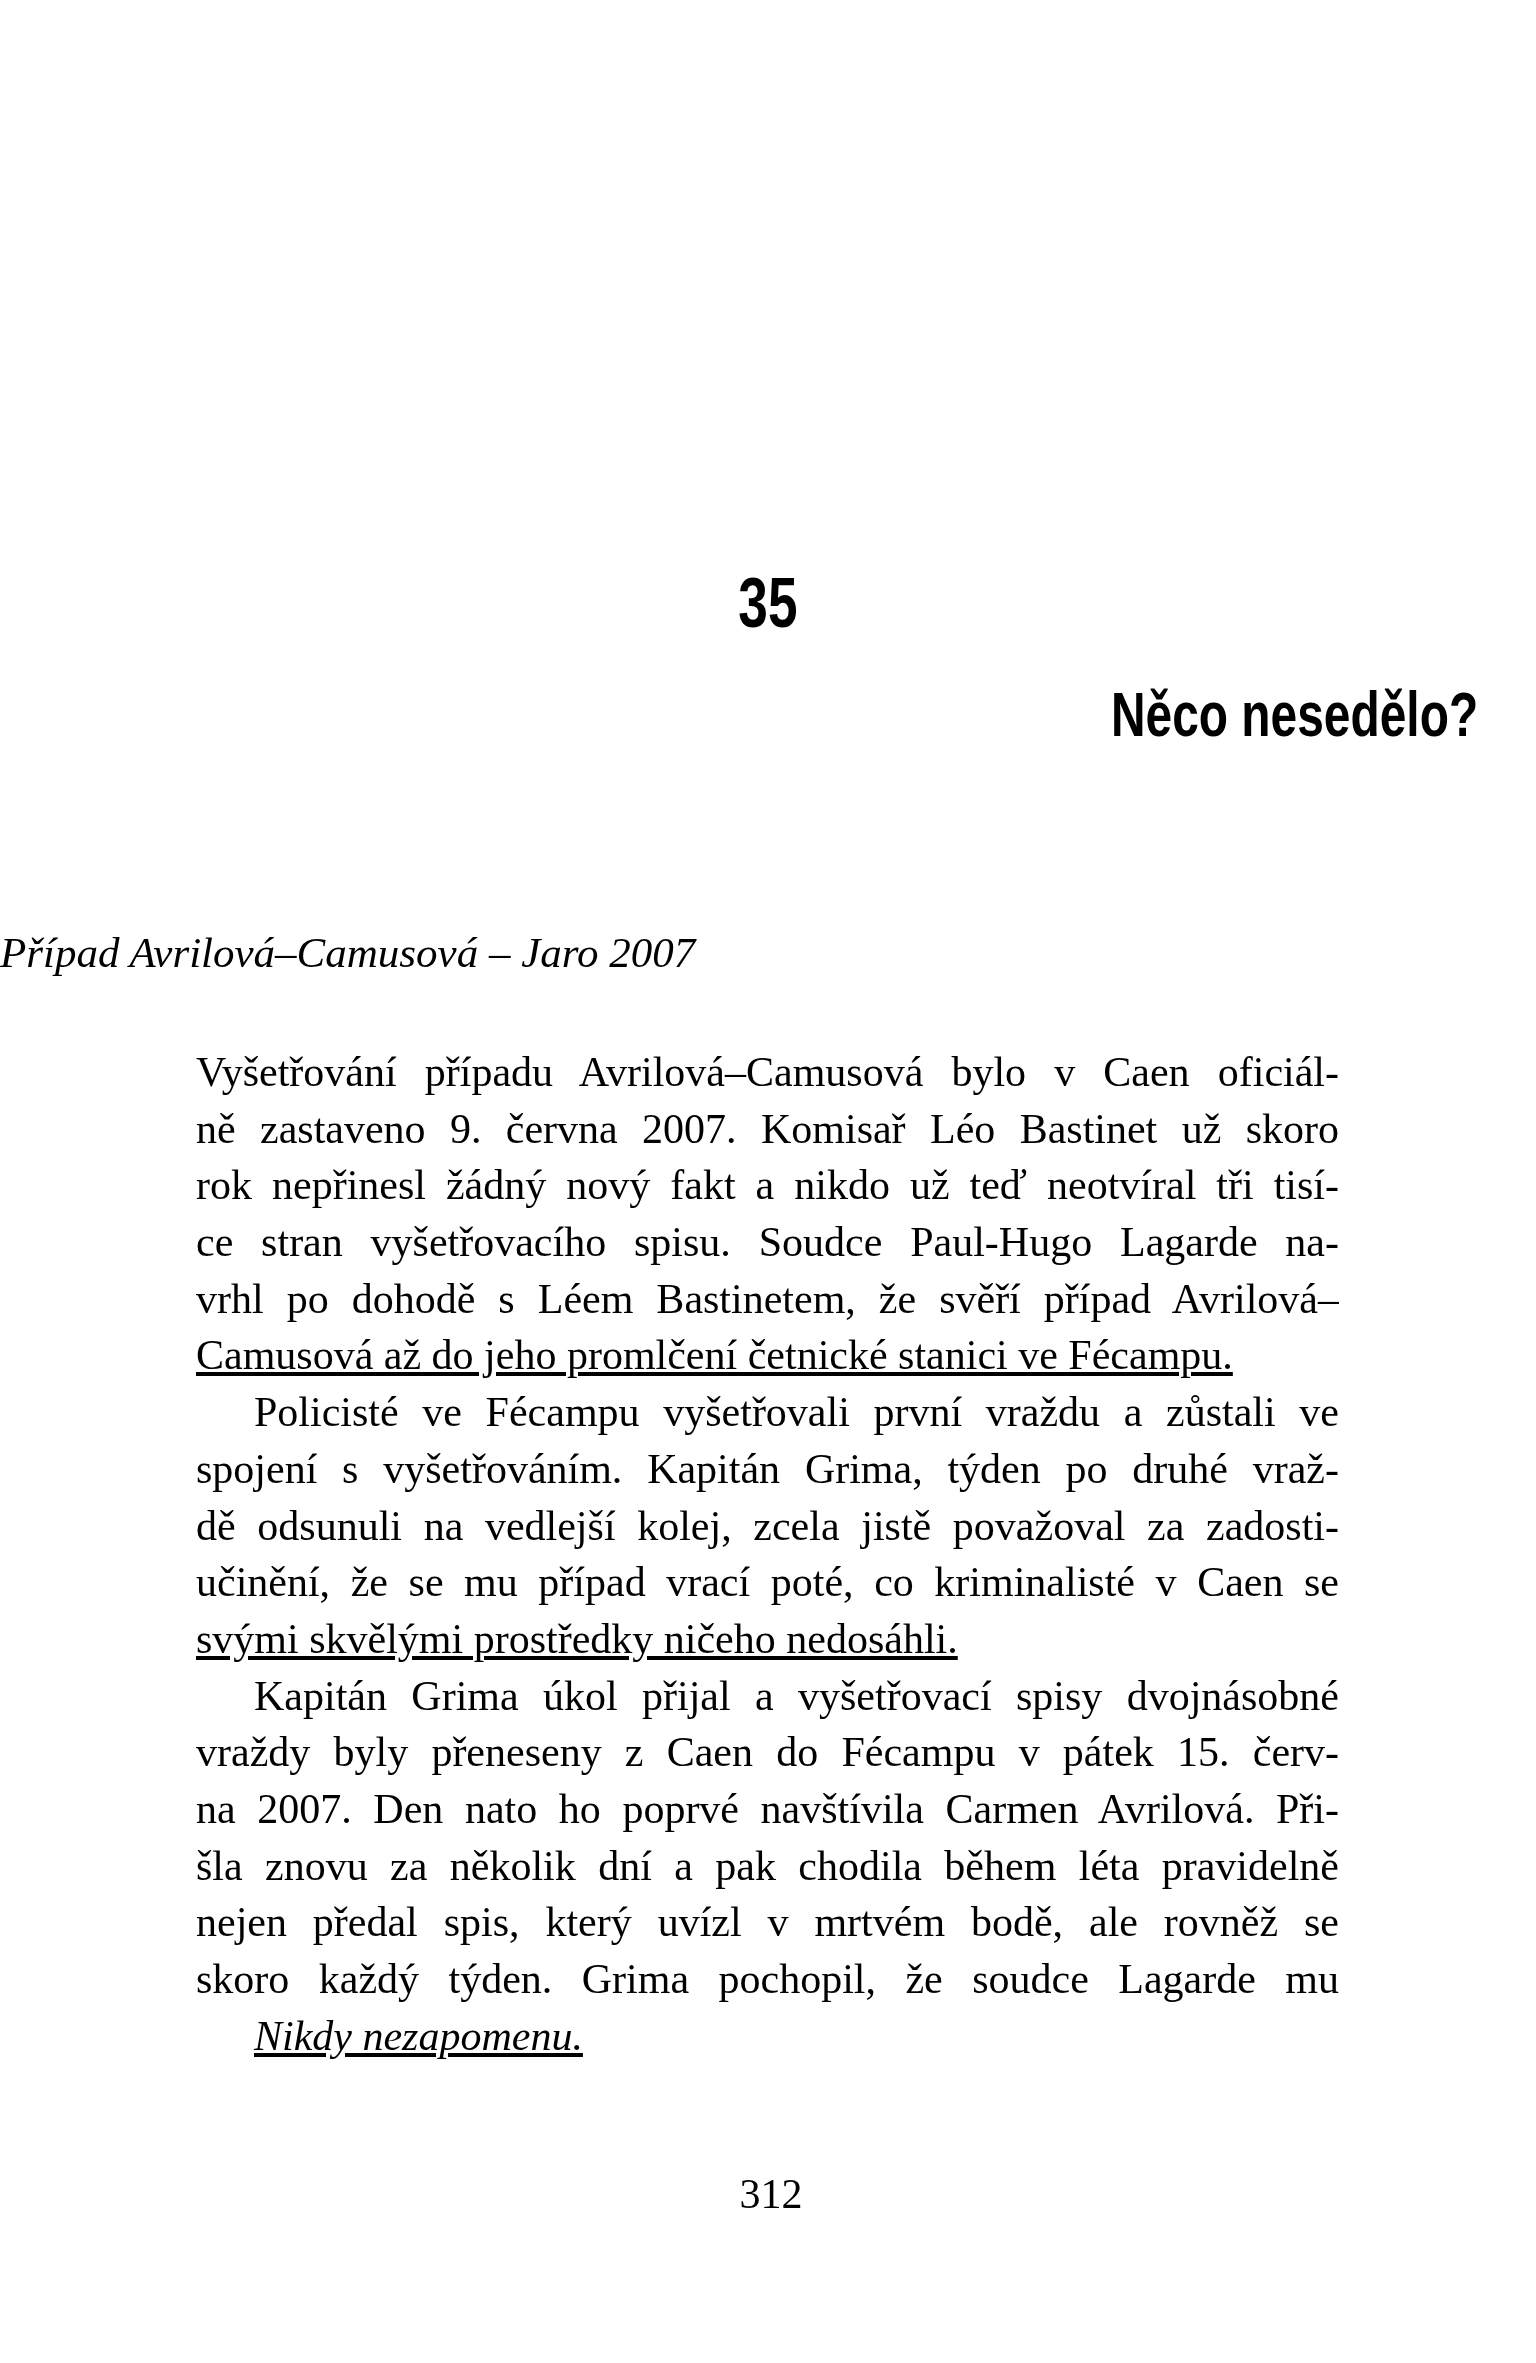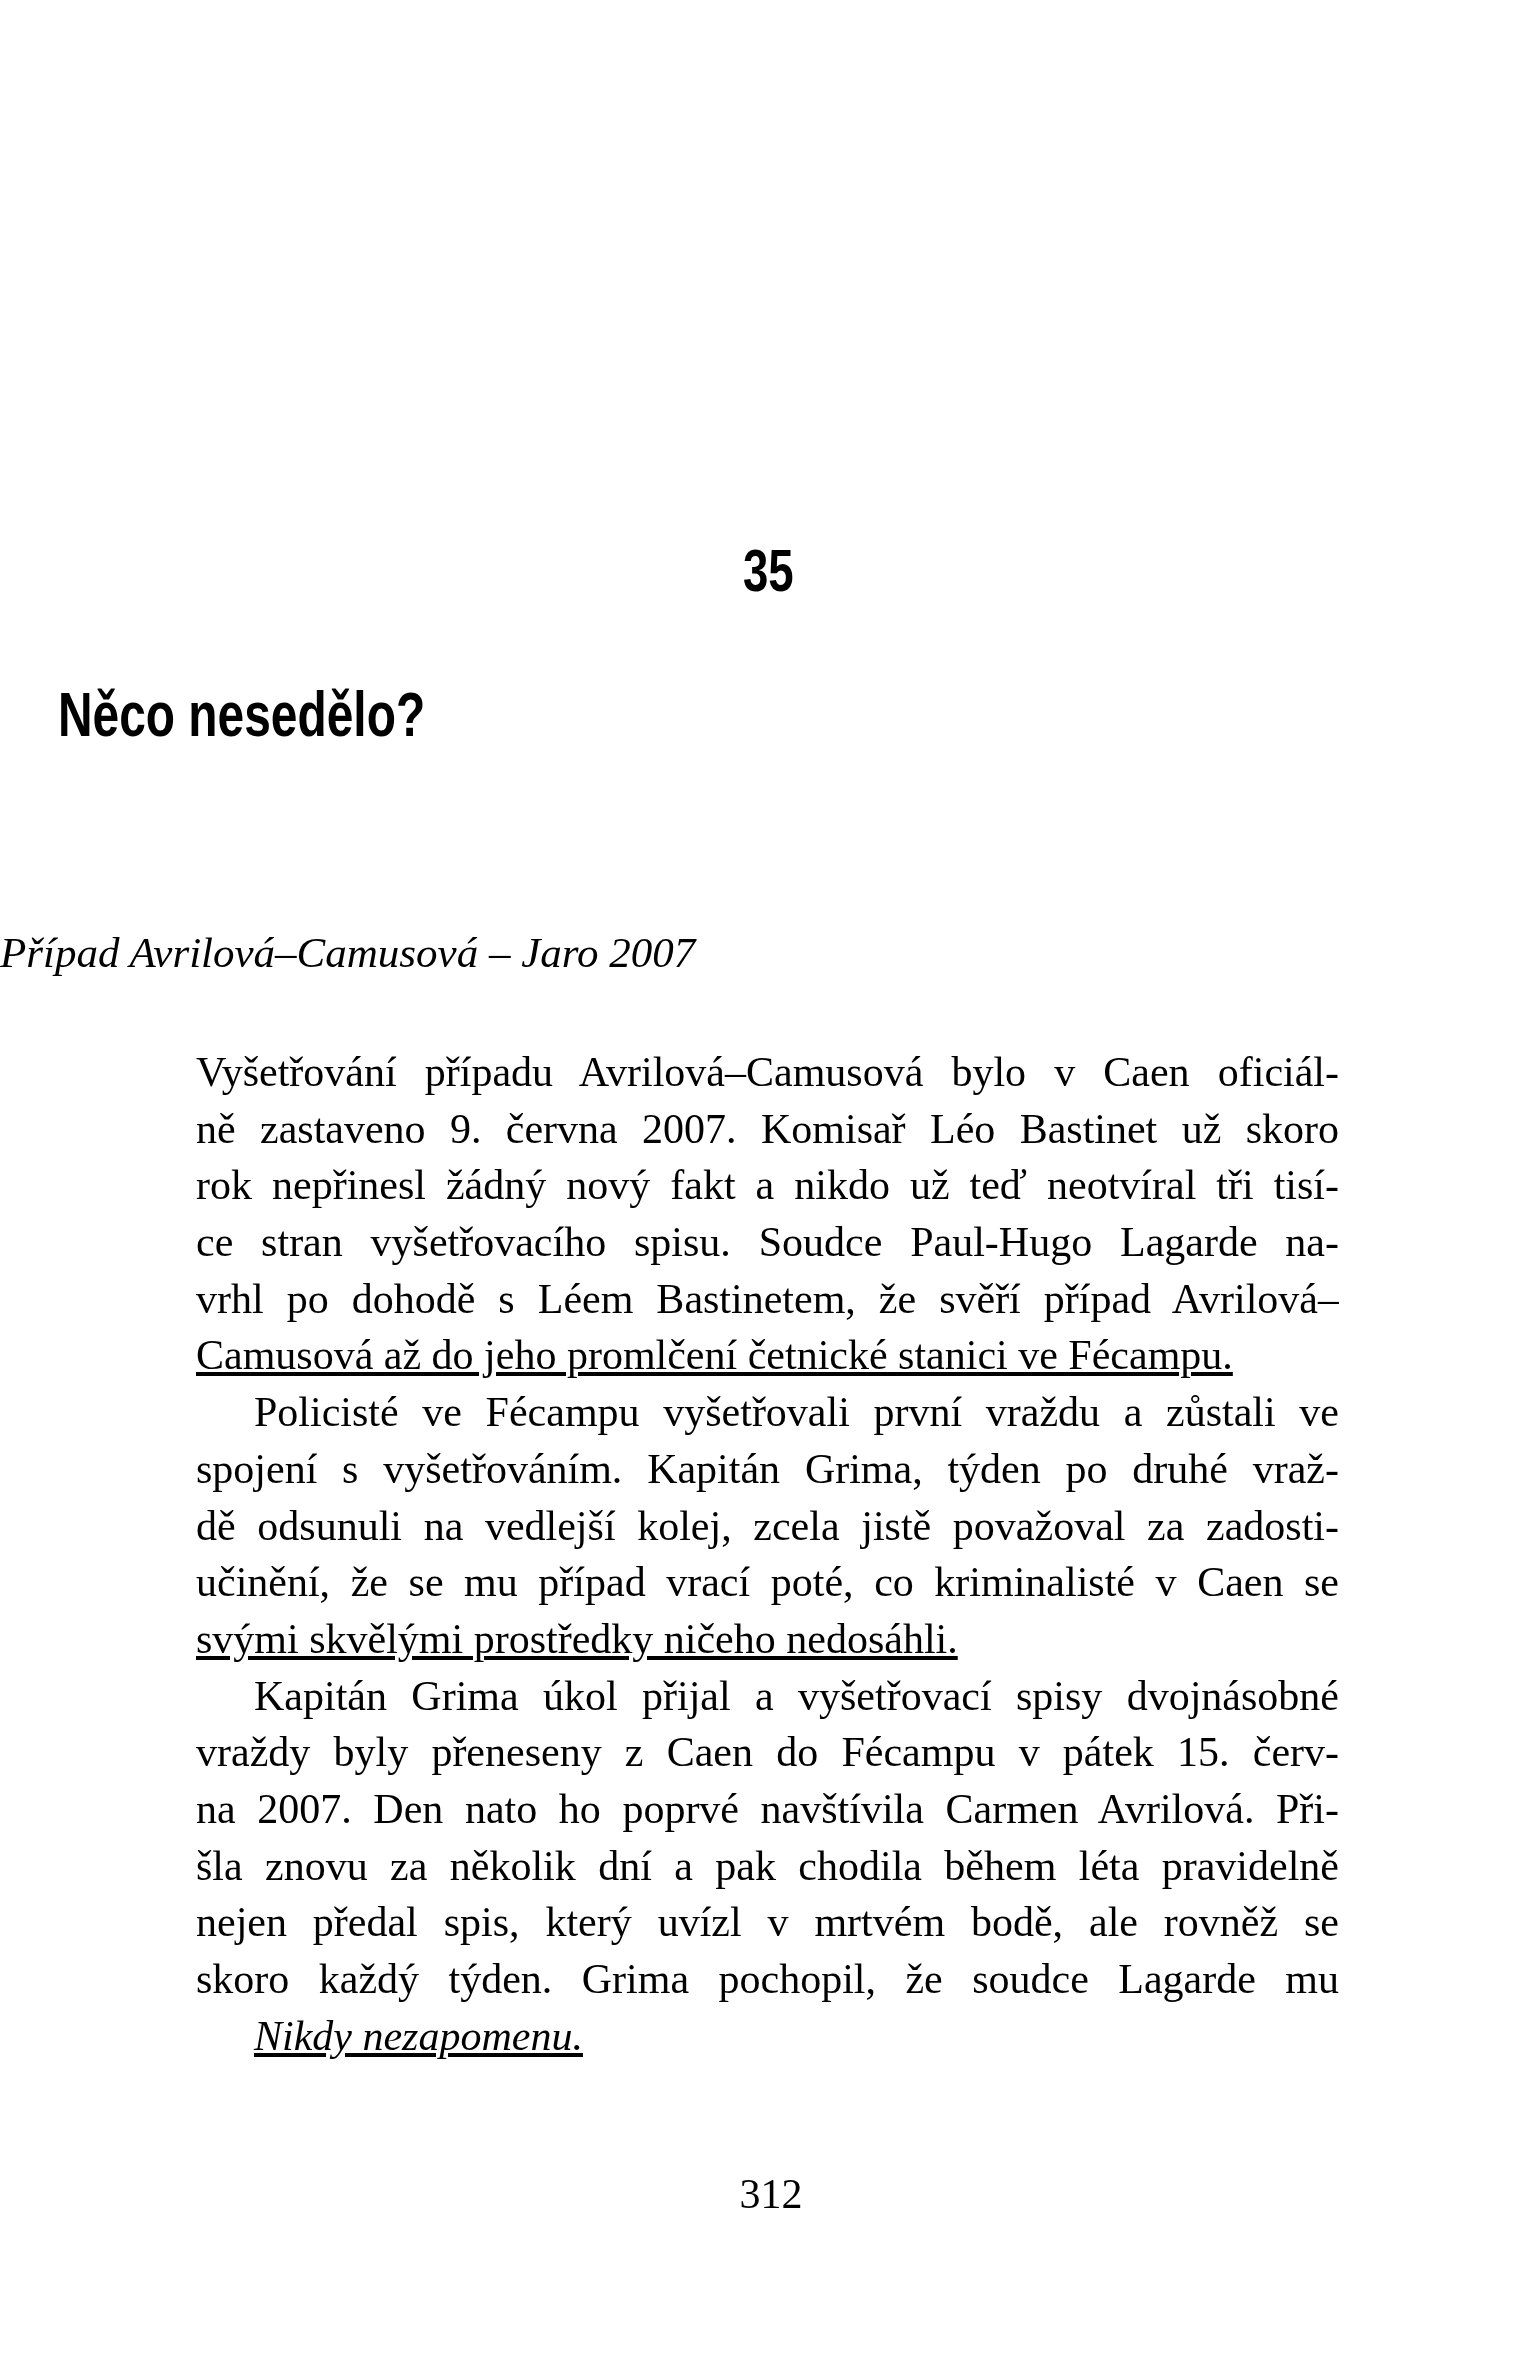--- a/index.html
+++ b/index.html
@@ -7,43 +7,43 @@
   .page {
     position: relative;
     width: 1536px;
     height: 2363px;
     background: #ffffff;
     color: #000000;
     overflow: hidden;
   }
   .chapter-number {
     position: absolute;
-    top: 535px;
+    top: 567px;
     left: 0;
     width: 1536px;
     text-align: center;
     font-family: "Liberation Sans", sans-serif;
     font-weight: 700;
-    font-size: 60px;
+    font-size: 70px;
     line-height: 72px;
     letter-spacing: 0px;
   }
   .chapter-number .squeeze,
   .chapter-title .squeeze {
     display: inline-block;
     transform: scaleX(0.76);
     transform-origin: center;
     white-space: nowrap;
   }
   .chapter-title {
     position: absolute;
     top: 683px;
     left: 0;
     width: 1536px;
-    text-align: left;
+    text-align: right;
     font-family: "Liberation Sans", sans-serif;
     font-weight: 700;
     font-size: 63px;
     line-height: 63px;
   }
   .subtitle {
     position: absolute;
     top: 931px;
     left: 0;
     width: 1536px;

